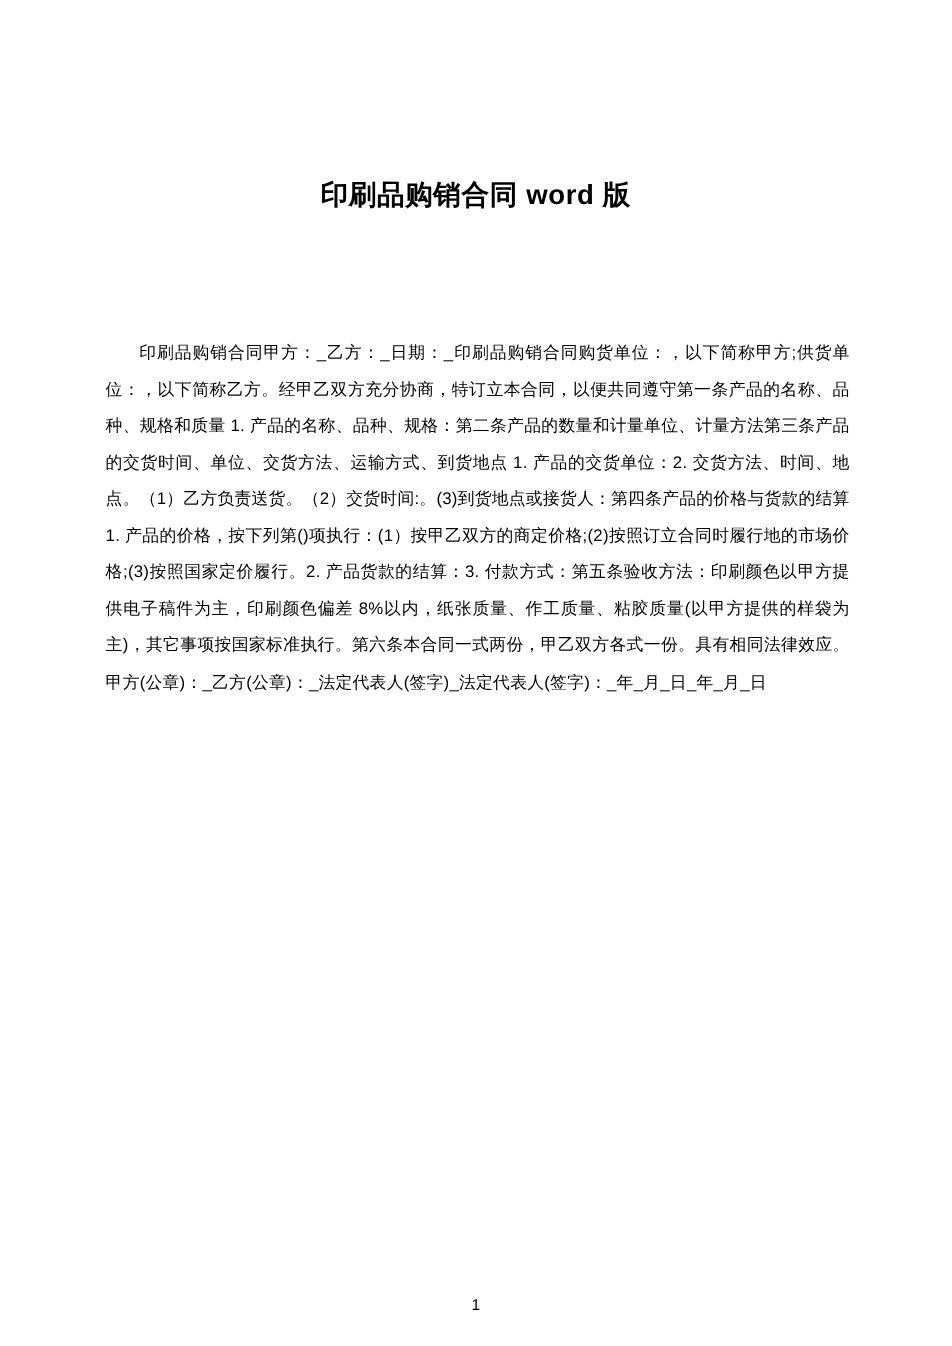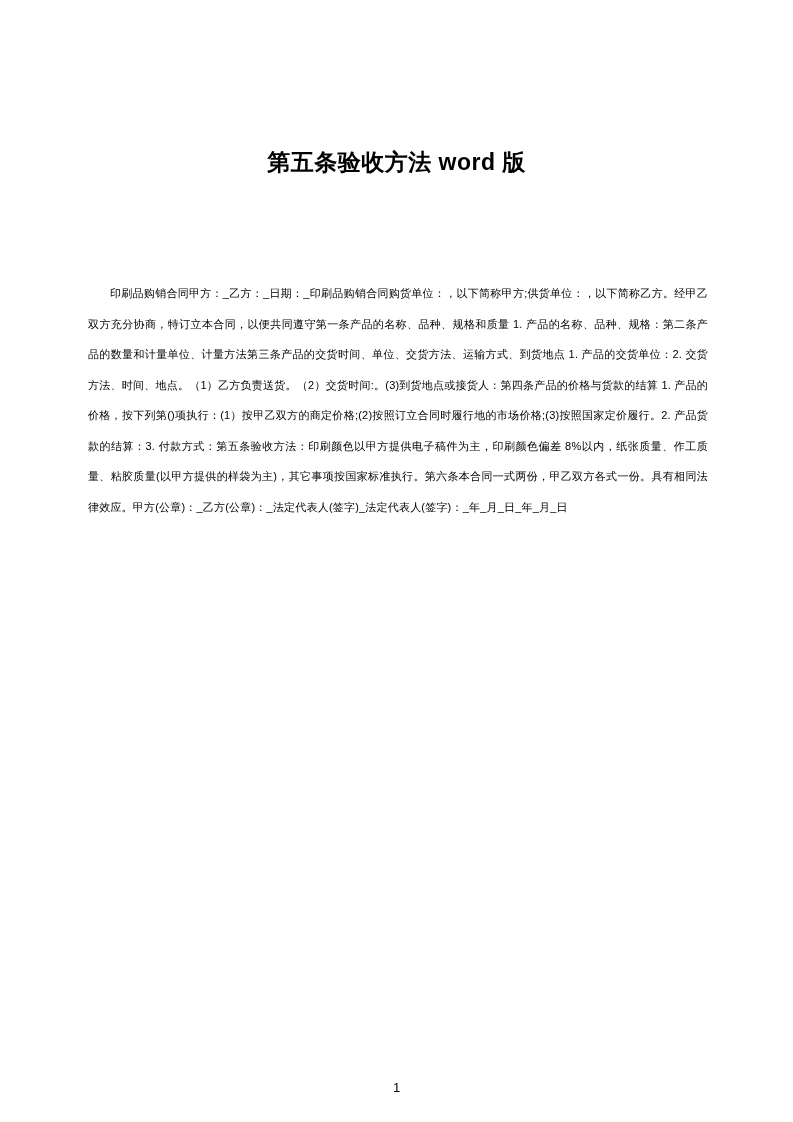--- a/index.html
+++ b/index.html
@@ -31,21 +31,21 @@
     font-size: 23px;
     font-weight: bold;
     letter-spacing: 0.5px;
     line-height: 34px;
   }
   .body-block {
     position: absolute;
     top: 278px;
     left: 88px;
     width: 620px;
-    font-size: 11px;
+    font-size: 14px;
     line-height: 30.5px;
     text-align: justify;
     text-justify: inter-ideograph;
     letter-spacing: 0.2px;
   }
   .body-block .indent {
     text-indent: 2em;
   }
   .page-number {
     position: absolute;
@@ -55,21 +55,21 @@
     text-align: center;
     font-size: 13px;
     line-height: 16px;
   }
 </style>
 </head>
 <body>
 
 <div class="page">
 
-  <h1 class="doc-title">第五条验收方法 word 版</h1>
+  <h1 class="doc-title">印刷品购销合同 word 版</h1>
 
   <div class="body-block">
     <p class="indent" style="margin:0;">印刷品购销合同甲方：_乙方：_日期：_印刷品购销合同购货单位：，以下简称甲方;供货单位：，以下简称乙方。经甲乙双方充分协商，特订立本合同，以便共同遵守第一条产品的名称、品种、规格和质量 1. 产品的名称、品种、规格：第二条产品的数量和计量单位、计量方法第三条产品的交货时间、单位、交货方法、运输方式、到货地点 1. 产品的交货单位：2. 交货方法、时间、地点。（1）乙方负责送货。（2）交货时间:。(3)到货地点或接货人：第四条产品的价格与货款的结算 1. 产品的价格，按下列第()项执行：(1）按甲乙双方的商定价格;(2)按照订立合同时履行地的市场价格;(3)按照国家定价履行。2. 产品货款的结算：3. 付款方式：第五条验收方法：印刷颜色以甲方提供电子稿件为主，印刷颜色偏差 8%以内，纸张质量、作工质量、粘胶质量(以甲方提供的样袋为主)，其它事项按国家标准执行。第六条本合同一式两份，甲乙双方各式一份。具有相同法律效应。甲方(公章)：_乙方(公章)：_法定代表人(签字)_法定代表人(签字)：_年_月_日_年_月_日</p>
   </div>
 
   <div class="page-number">1</div>
 
 </div>
 
 </body></html>

